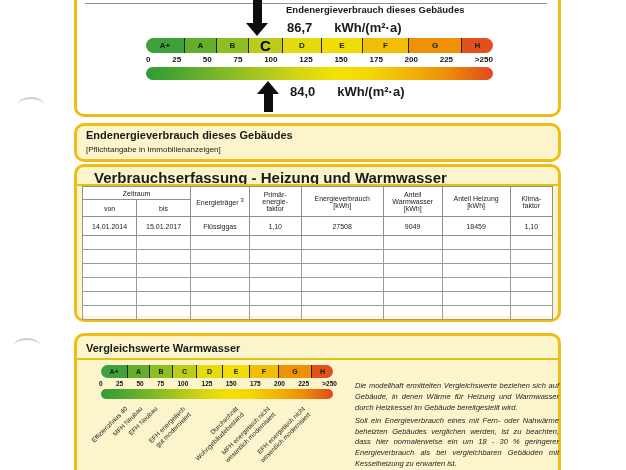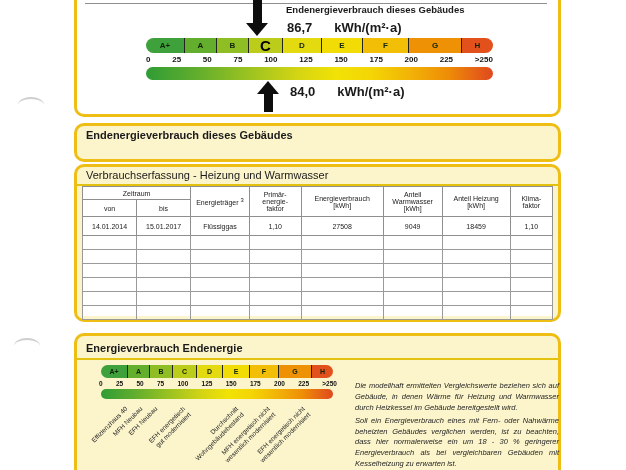--- a/index.html
+++ b/index.html
@@ -52,21 +52,21 @@
 
   
   #box-ee { left:74px; top:123px; width:487px; height:39px; }
   #box-ee .title { position:absolute; left:9px; top:3px; font-size:11px; font-weight:bold; }
   #box-ee .subtitle { position:absolute; left:9px; top:19px; font-size:8px; }
   #ee-value { position:absolute; right:6px; top:3px; width:104px; height:26px; background:#ffffff;
               font-size:8.5px; display:flex; align-items:center; justify-content:flex-end; padding-right:8px; }
 
   
   #box-table { left:74px; top:164px; width:487px; height:158px; }
-  #box-table .title { position:absolute; left:9px; top:2px; font-size:11px; font-weight:normal; }
+  #box-table .title { position:absolute; left:17px; top:2px; font-size:15px; font-weight:bold; }
   .rule { position:absolute; left:0; right:0; height:2px; background:#e2c20e; }
   #rule-table { top:17px; }
   #tbl-wrap { position:absolute; left:5px; right:5px; top:19px; bottom:3px; background:#ffffff; }
   table { width:100%; height:100%; border-collapse:collapse; table-layout:fixed; }
   td,th { border:1px solid #8f8f8f; font-size:7px; font-weight:normal; text-align:center;
           vertical-align:middle; padding:0 1px; color:#222; }
   th { font-size:7px; }
   .pre { white-space:pre-line; }
   tr.h1 { height:13px; } tr.h2 { height:17px; } tr.data { height:19px; } tr.empty { height:14px; }
   tr.empty td { border-color:#9a9a9a; }
@@ -144,20 +144,21 @@
     <div class="arrow-shaft" id="arr-up-shaft"></div>
 
     <div class="scale-valrow" id="val-prim">
       <span>84,0</span>
       <span>kWh/(m²·a)</span>
     </div>
   </div>
 
   <div id="box-ee" class="panel">
     <div class="title">Endenergieverbrauch dieses Gebäudes</div>
+    <div class="subtitle">[Pflichtangabe in Immobilienanzeigen]</div>
   </div>
 
   <div id="box-table" class="panel">
     <div class="title">Verbrauchserfassung - Heizung und Warmwasser</div>
     <div class="rule" id="rule-table"></div>
     <div id="tbl-wrap">
       <table>
         <colgroup>
           <col style="width:11.5%">
             <col style="width:11.5%">
@@ -258,21 +259,21 @@
               <td></td>
               <td></td>
               <td></td>
             </tr>
       </tbody>
         </table>
     </div>
   </div>
 
   <div id="box-cmp" class="panel">
-    <div class="title">Energieverbrauch Endenergie</div>
+    <div class="title">Vergleichswerte Warmwasser</div>
     <div class="rule" id="rule-cmp"></div>
 
     <div class="bands" id="bands-cmp">
       <span class="band c0" style="background: rgb(63, 161, 60);">A+</span>
       <span class="band c1" style="background: rgb(99, 174, 45);">A</span>
       <span class="band c2" style="background: rgb(143, 190, 36);">B</span>
       <span class="band c3" style="background: rgb(188, 204, 27);">C</span>
       <span class="band c4" style="background: rgb(228, 218, 16);">D</span>
       <span class="band c5" style="background: rgb(242, 220, 5);">E</span>
       <span class="band c6" style="background: rgb(242, 190, 6);">F</span>

